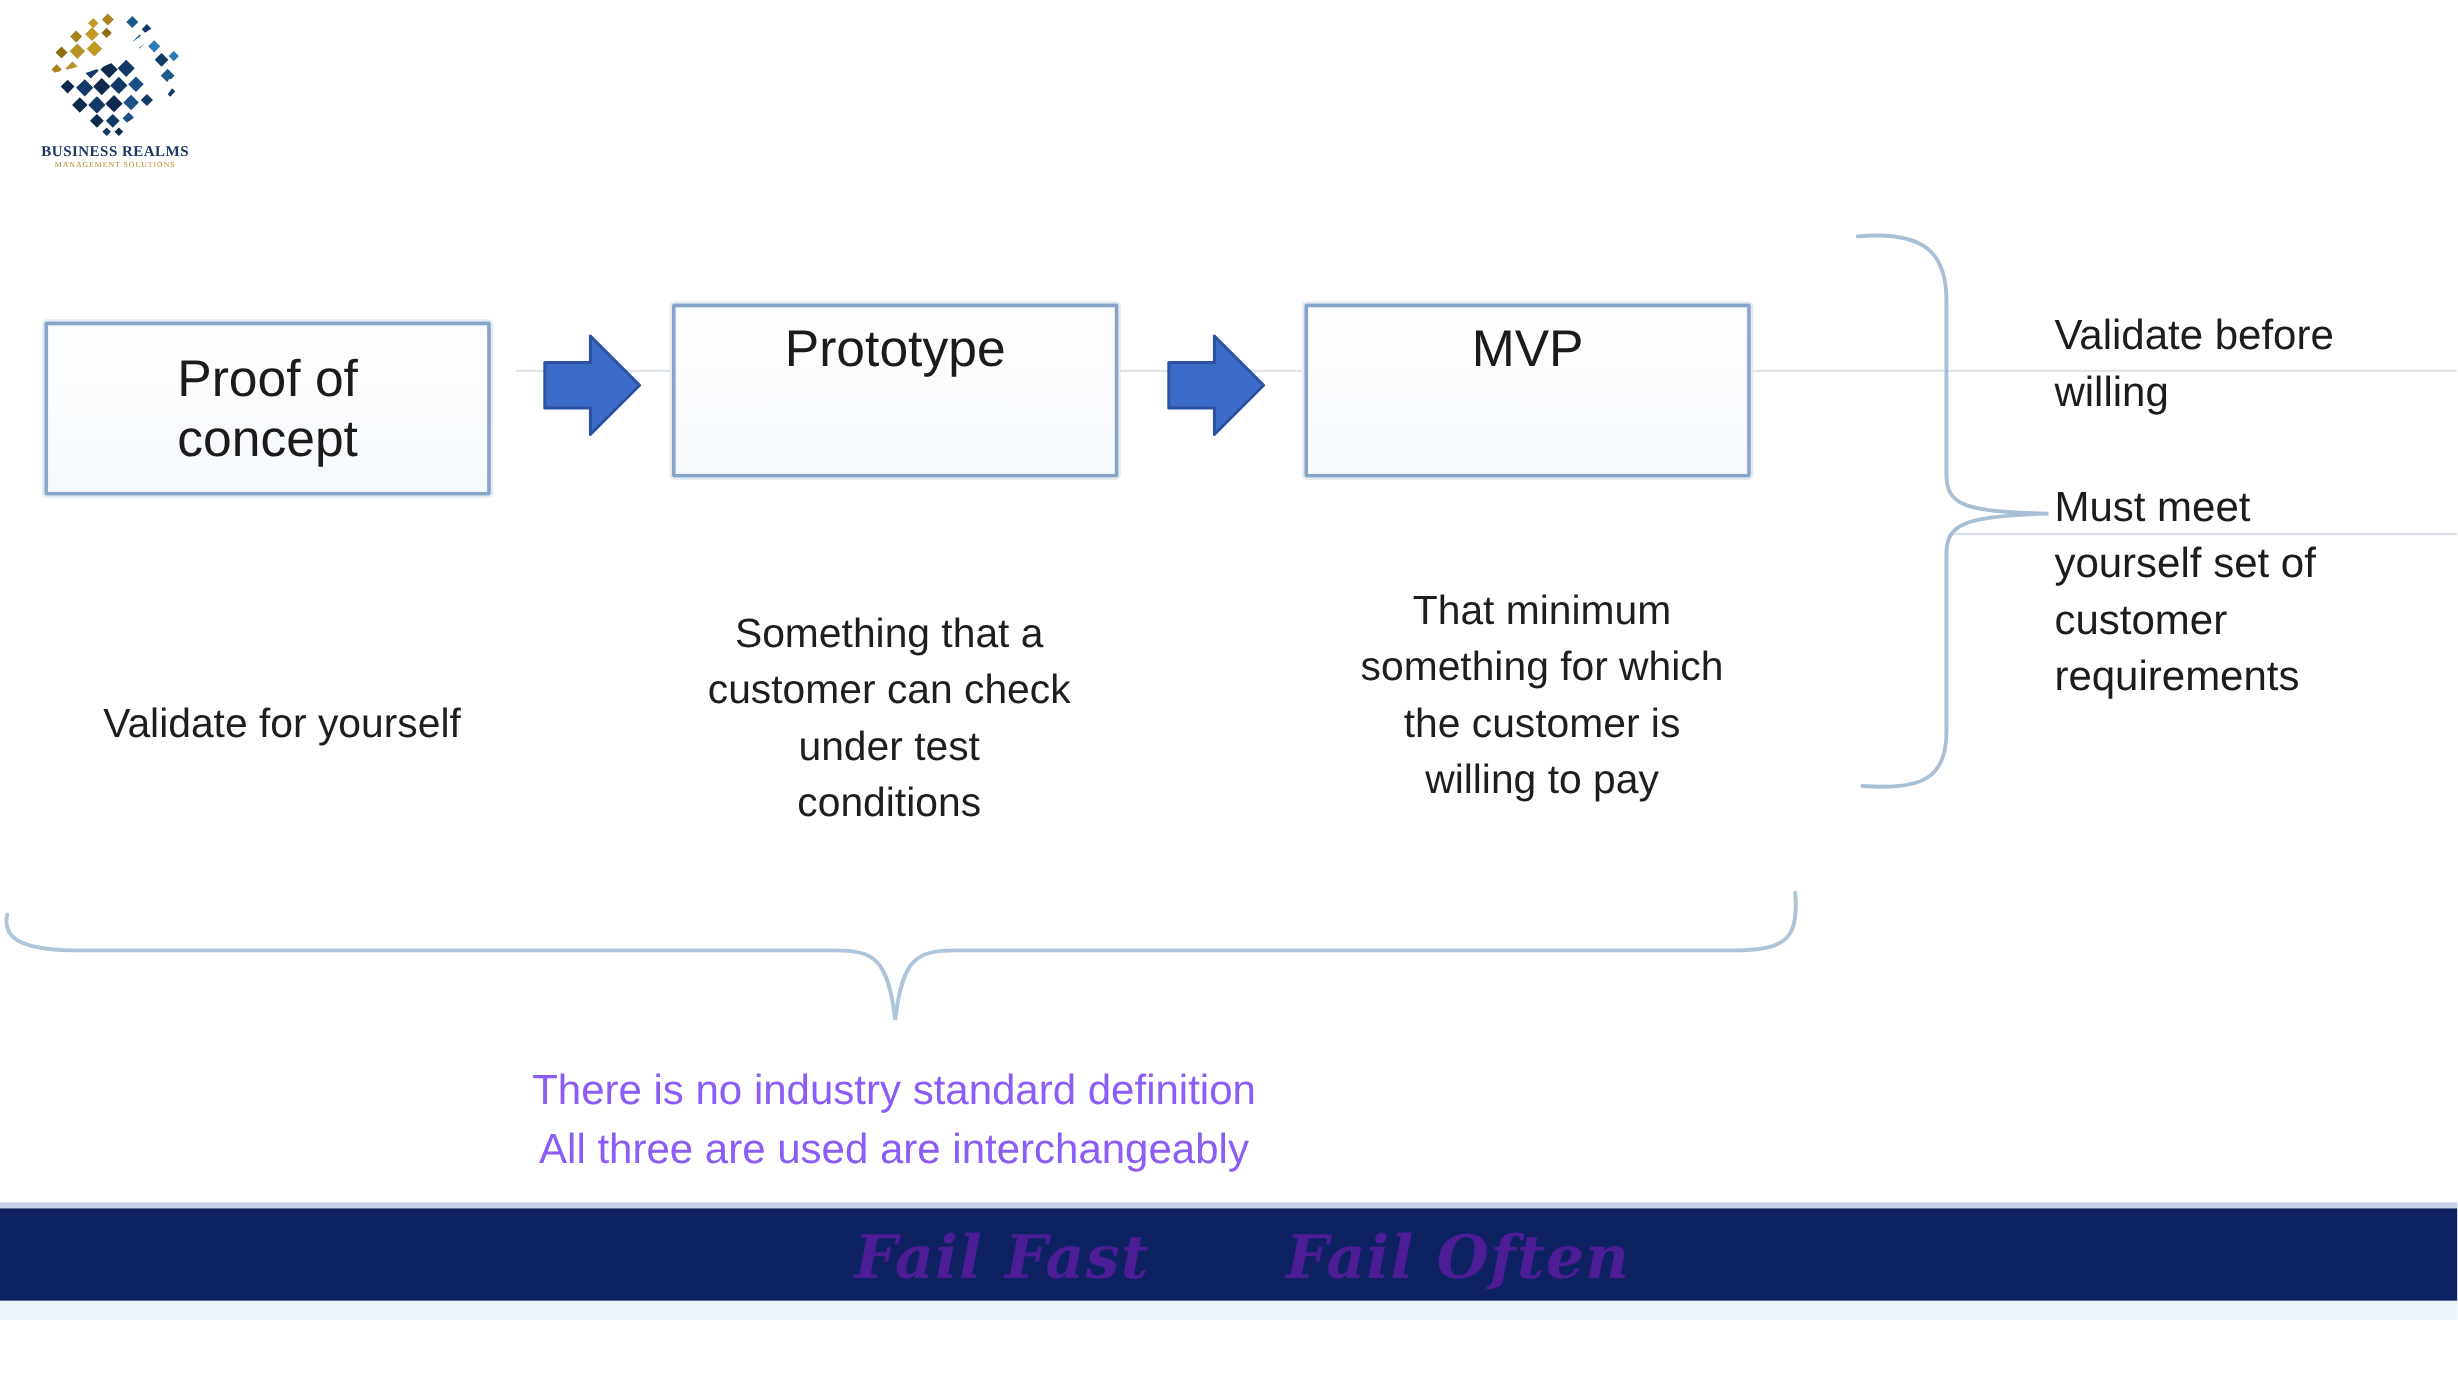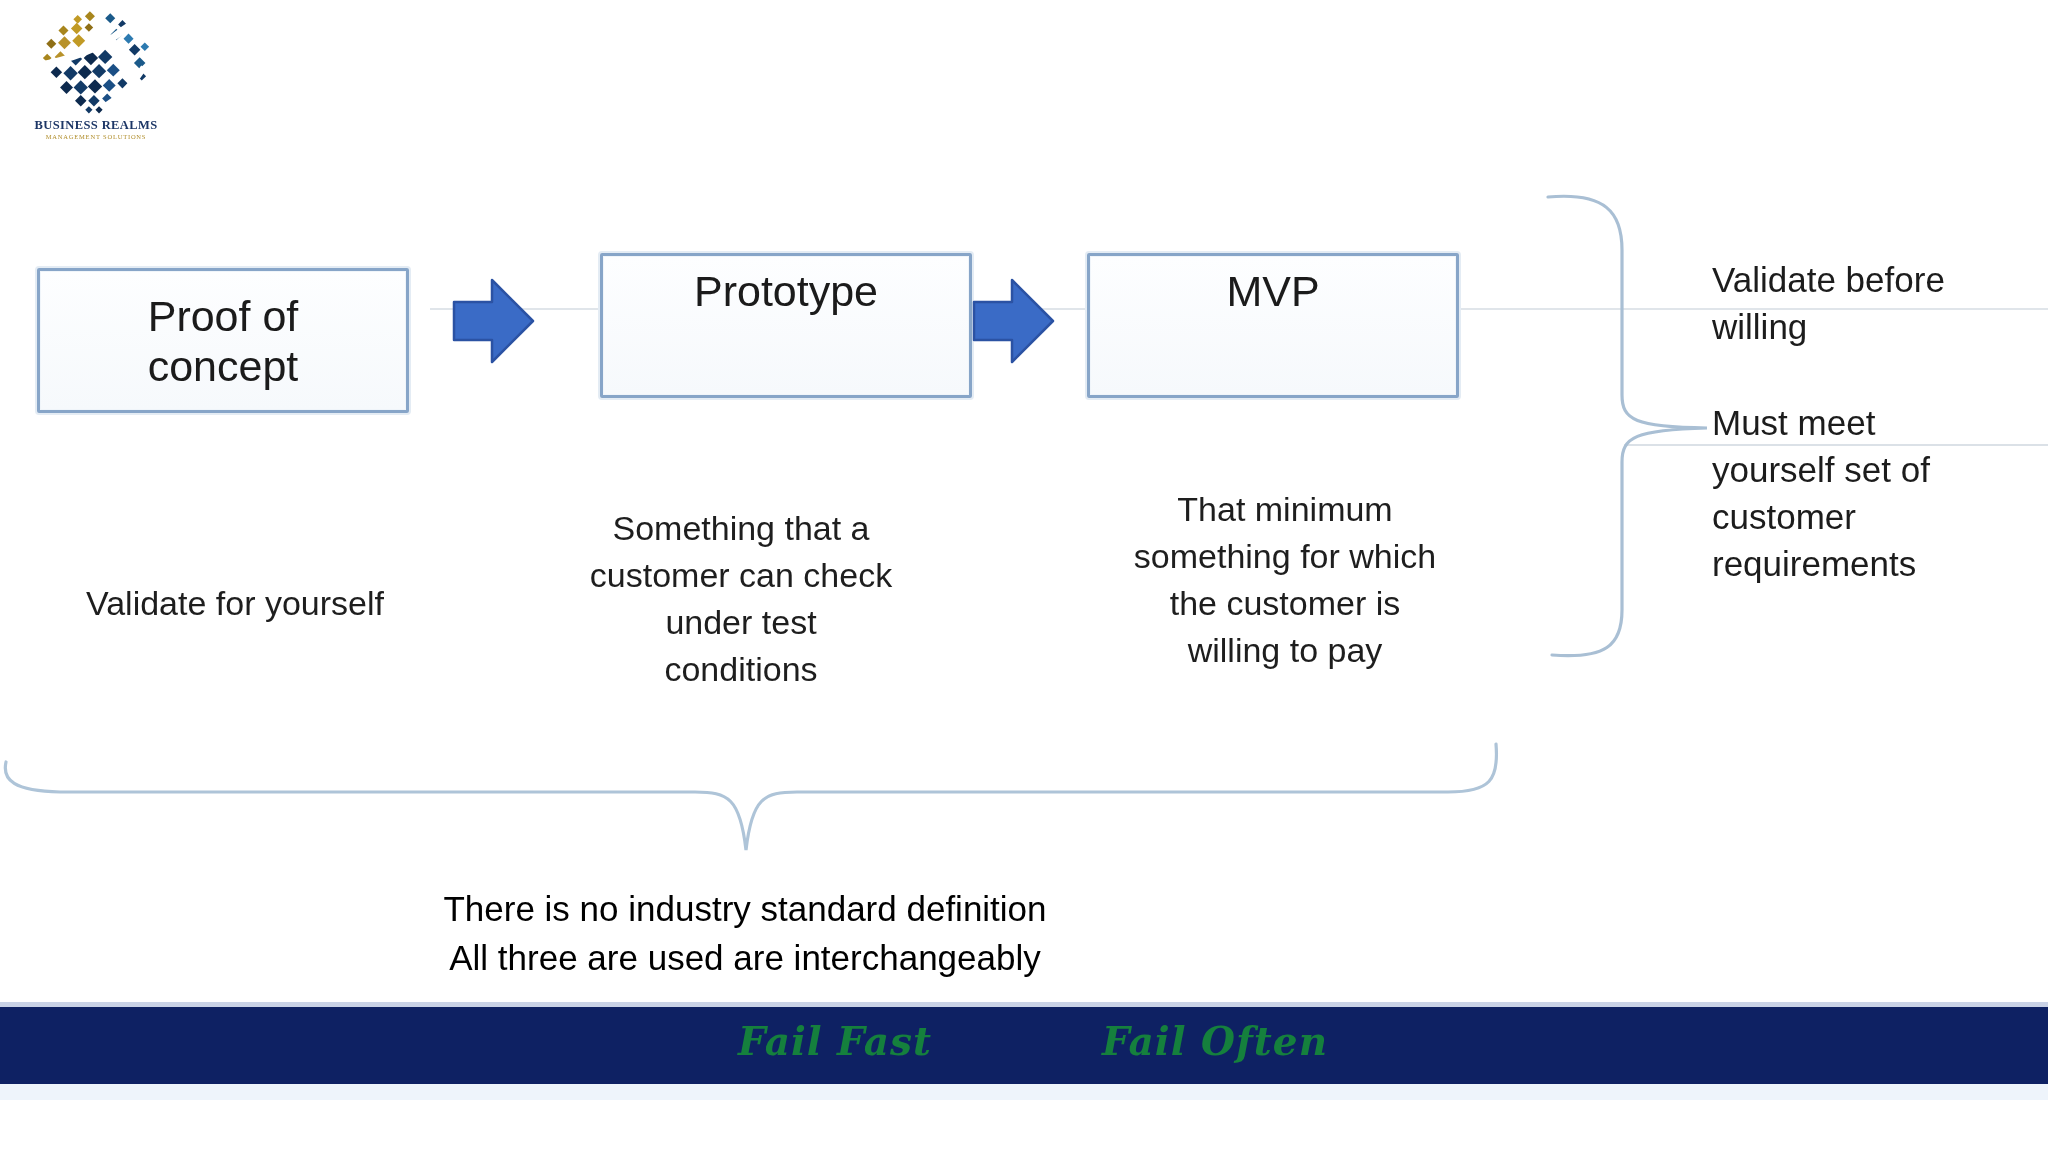--- a/index.html
+++ b/index.html
@@ -28,32 +28,32 @@
   
   .desc{position:absolute;width:400px;text-align:center;font-size:34px;line-height:47px;color:#1e1e1e;}
   .desc span{display:block;}
   
   .sidenote{position:absolute;left:1712px;top:256px;width:330px;font-size:35px;line-height:47px;color:#1c1c1c;}
   .sidenote .para{display:block;}
   .sidenote .para+.para{margin-top:49px;}
   .sidenote span{display:block;}
   
   .bottomnote{position:absolute;left:245px;top:884px;width:1000px;text-align:center;
-    font-size:35px;line-height:49px;color:#000000;}
+    font-size:35px;line-height:49px;color:#8b5cf6;}
   .bottomnote div{white-space:nowrap;}
   
   .faint{position:absolute;height:2px;background:rgba(165,180,195,.35);}
   
   .footer-strip{position:absolute;left:0;top:1002px;width:2048px;height:5px;background:#c9d2e6;}
   .footer-bar{position:absolute;left:0;top:1007px;width:2048px;height:77px;background:#0e2163;}
   .footer-fade{position:absolute;left:0;top:1084px;width:2048px;height:16px;background:#eef4fb;}
   .script{
     position:absolute;top:1018px;transform:translateX(-50%);
     font-family:"DejaVu Serif",serif;font-style:italic;font-weight:bold;
-    font-size:39px;color:#15803d;letter-spacing:1px;white-space:nowrap;
+    font-size:50px;color:#4c1d95;letter-spacing:1px;white-space:nowrap;
   }
 </style>
 </head>
 <body>
 
 <div id="stage">
 
   <div class="logo">
     <svg width="122" height="106" viewBox="0 0 120 104">
       <g>
@@ -110,21 +110,21 @@
 
   <div class="fbox center" style="left:37px;top:252px;margin-top:16px;">
     <span>Proof of</span>
     <span>concept</span>
   </div>
 
   <svg class="arrow" style="left:452px;top:277px;" viewBox="0 0 84 88">
     <polygon points="2,25 40,25 40,3 81,44 40,85 40,63 2,63" fill="#3a6bc6" stroke="#2b52a3" stroke-width="2.5" stroke-linejoin="round"></polygon>
   </svg>
 
-  <div class="fbox top" style="left:560px;top:253px;margin-left:40px;">
+  <div class="fbox top" style="left:560px;top:253px;">
     <span>Prototype</span>
   </div>
 
   <svg class="arrow" style="left:972px;top:277px;" viewBox="0 0 84 88">
     <polygon points="2,25 40,25 40,3 81,44 40,85 40,63 2,63" fill="#3a6bc6" stroke="#2b52a3" stroke-width="2.5" stroke-linejoin="round"></polygon>
   </svg>
 
   <div class="fbox top" style="left:1087px;top:253px;">
     <span>MVP</span>
   </div>

